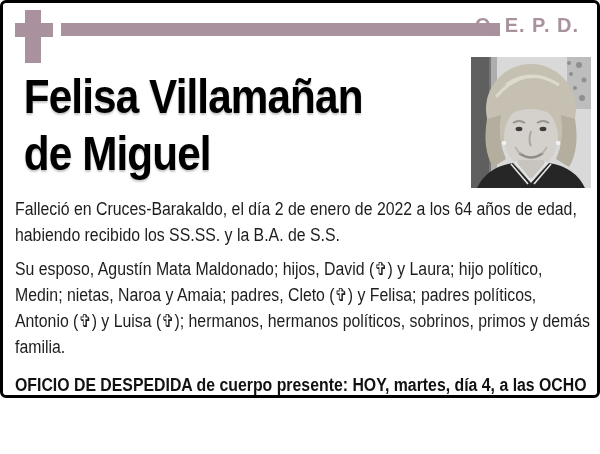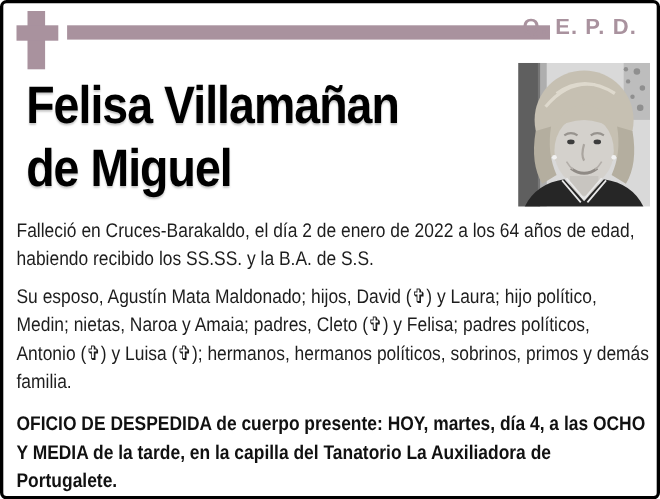--- a/index.html
+++ b/index.html
@@ -1,18 +1,18 @@
 <!DOCTYPE html>
 <html style="--accent: #a9929e;"><head>
 <meta charset="utf-8">
 <style>
   html,body { margin:0; padding:0; background:#ffffff; }
   .page {
     position:relative;
-    width:600px; height:454px;
+    width:600px; height:398px;
     box-sizing:border-box;
     border:3px solid #000;
     border-radius:6px;
     background:#fff;
     overflow:hidden;
     font-family:"Liberation Sans", sans-serif;
     color:#1d1d1d;
   }
   
   .cross { position:absolute; left:12px; top:7px; width:38px; height:53px; }

